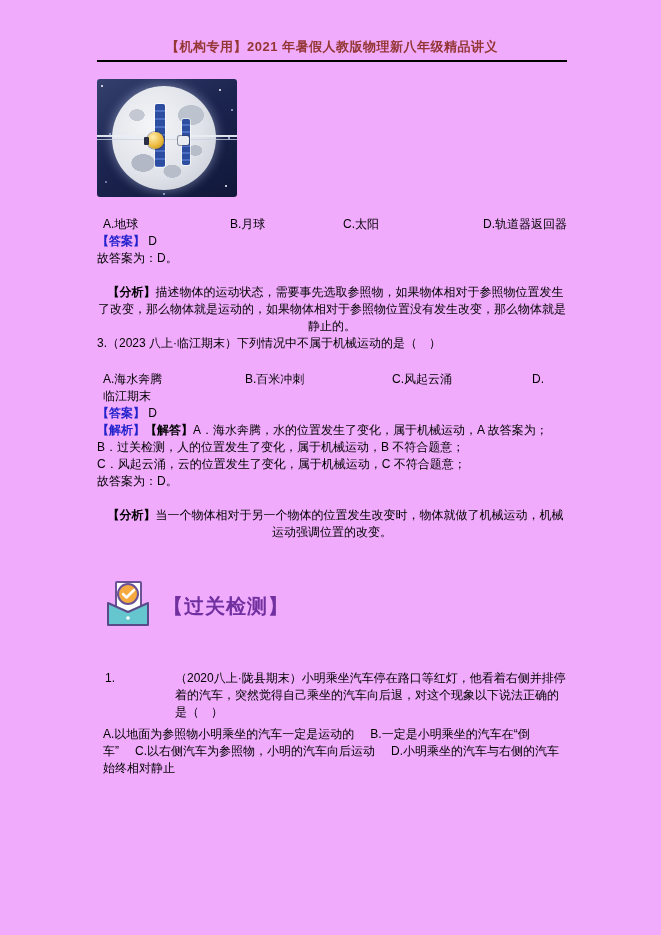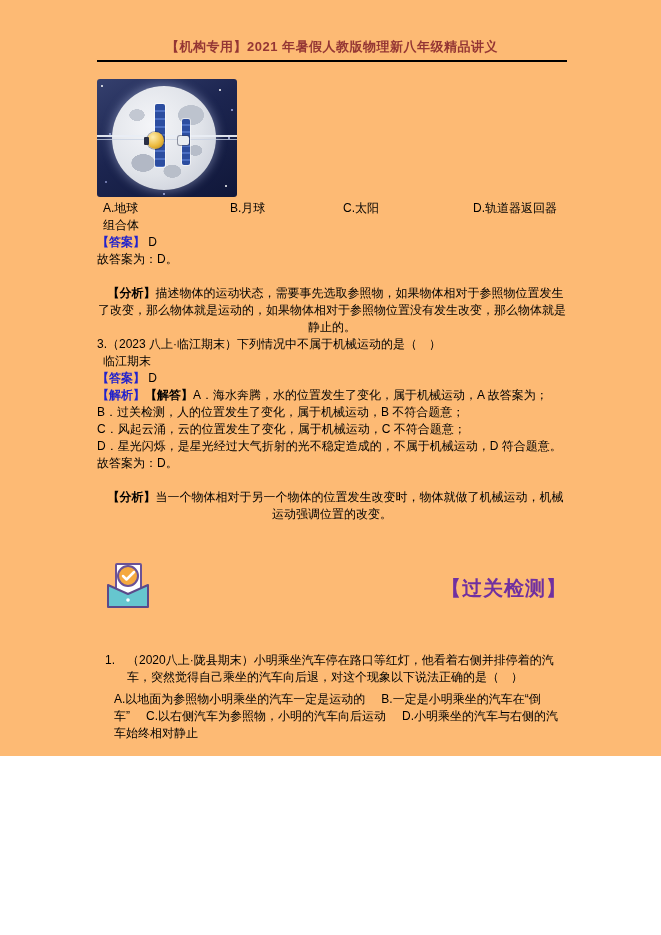--- a/index.html
+++ b/index.html
@@ -1,20 +1,20 @@
 <!DOCTYPE html>
 <html><head>
 <meta charset="utf-8">
 <style>
   html,body{margin:0;padding:0;}
   body{
     width:661px;height:935px;background:#ffffff;overflow:hidden;
     font-family:"Liberation Sans","DejaVu Sans",sans-serif;color:#000;
   }
-  .page{position:relative;width:661px;height:756px;background:#fdba74;}
+  .page{position:relative;width:661px;height:935px;background:#f0abfc;}
   .content{position:absolute;left:97px;top:0;width:470px;}
 
   
   .header{
     text-align:center;padding-top:38px;padding-bottom:5px;
     border-bottom:2px solid #000;
     color:#943634;font-weight:bold;font-size:13px;letter-spacing:.5px;
   }
 
   
@@ -53,43 +53,43 @@
     position:absolute;left:50px;top:53px;width:17px;height:17px;border-radius:50%;
     background:radial-gradient(circle at 35% 30%, #ffeeb0, #ecba3e 55%, #a97c10 100%);
     box-shadow:0 0 0 1px rgba(40,40,60,.4);
   }
   .capsule-dark{position:absolute;left:47px;top:58px;width:5px;height:8px;background:#2a2f45;border-radius:1px;}
   .capsule-small{position:absolute;left:81px;top:57px;width:11px;height:9px;background:#e9ecf1;border-radius:2px;box-shadow:0 0 0 1px rgba(50,55,80,.5);}
 
   
   .doc{font-size:12px;line-height:17px;}
   .line{line-height:17px;}
-  .optrow{display:flex;margin-top:3px;padding-left:6px;}
+  .optrow{display:flex;margin-top:19px;padding-left:6px;}
   .optrow-q2 span:nth-child(1){width:127px;}
   .optrow-q2 span:nth-child(2){width:113px;}
   .optrow-q2 span:nth-child(3){width:130px;}
-  .optrow-q2 span:nth-child(4){flex:1;}
+  .optrow-q2 span:nth-child(4){flex:1;text-align:right;}
   .optrow-q3 span:nth-child(1){width:142px;}
   .optrow-q3 span:nth-child(2){width:147px;}
   .optrow-q3 span:nth-child(3){width:140px;}
   .optrow-q3 span:nth-child(4){flex:1;}
   .lbl-blue{color:#2222cc;font-weight:bold;text-align:center;}
   .lbl-bold{font-weight:bold;}
   .indent1{text-indent:7px;text-align:center;}
   .blank{height:17px;}
 
   
-  .section-banner{display:flex;align-items:center;gap:12px;margin-top:38px;padding-left:8px;justify-content:space-between;}
+  .section-banner{display:flex;align-items:center;gap:12px;margin-top:38px;padding-left:8px;}
   .section-title{color:#7030a0;font-weight:bold;font-size:20px;letter-spacing:1px;}
 
   
   .quiz-q{display:flex;margin-top:36px;}
   .q-num{width:22px;padding-left:8px;flex:none;}
-  .q-stem{flex:1;}
-  .quiz-opts{margin-top:5px;padding-left:6px;margin-left:11px;}
+  .q-stem{flex:1;margin-left:48px;}
+  .quiz-opts{margin-top:5px;padding-left:6px;}
   .quiz-opts span{margin-right:16px;}
 </style>
 </head>
 <body>
 
 <div class="page">
   <div class="content doc">
 
     <div class="header">【机构专用】2021 年暑假人教版物理新八年级精品讲义</div>
 
@@ -104,51 +104,55 @@
       <div class="capsule-dark"></div>
       <div class="capsule-small"></div>
     </div>
 
     <div class="optrow optrow-q2">
       <span>A.地球</span>
       <span>B.月球</span>
       <span>C.太阳</span>
       <span>D.轨道器返回器</span>
     </div>
-    <div class="line" style="padding-left:6px;">组合体</div>
 
     <div class="line">
       <span class="lbl-blue">【答案】</span>
       <span>D</span>
     </div>
 
     <div class="line">故答案为：D。</div>
 
     <div class="blank"></div>
 
     <div class="line indent1">
       <span class="lbl-bold">【分析】</span><span>描述物体的运动状态，需要事先选取参照物，如果物体相对于参照物位置发生了改变，那么物体就是运动的，如果物体相对于参照物位置没有发生改变，那么物体就是静止的。</span>
     </div>
 
     <div class="line">
       <span>3.</span><span>（2023 八上·临江期末）下列情况中不属于机械运动的是（　）</span>
     </div>
+    <div class="optrow optrow-q3">
+      <span>A.海水奔腾</span>
+      <span>B.百米冲刺</span>
+      <span>C.风起云涌</span>
+      <span>D.</span>
+    </div>
     <div class="line" style="padding-left:6px;">临江期末</div>
 
     <div class="line">
       <span class="lbl-blue">【答案】</span>
       <span>D</span>
     </div>
 
     <div class="line">
       <span class="lbl-blue">【解析】</span><span class="lbl-bold">【解答】</span><span>A．海水奔腾，水的位置发生了变化，属于机械运动，A 故答案为；</span>
     </div>
     <div class="line">B．过关检测，人的位置发生了变化，属于机械运动，B 不符合题意；</div>
     <div class="line">C．风起云涌，云的位置发生了变化，属于机械运动，C 不符合题意；</div>
-    <div class="line">D．星光闪烁，是星光经过大气折射的光不稳定造成的，不属于机械运动，D 符合题意。</div>
     <div class="line">故答案为：D。</div>
 
     <div class="blank"></div>
 
     <div class="line indent1">
       <span class="lbl-bold">【分析】</span><span>当一个物体相对于另一个物体的位置发生改变时，物体就做了机械运动，机械运动强调位置的改变。</span>
     </div>
 
     <div class="section-banner">
       <span>

